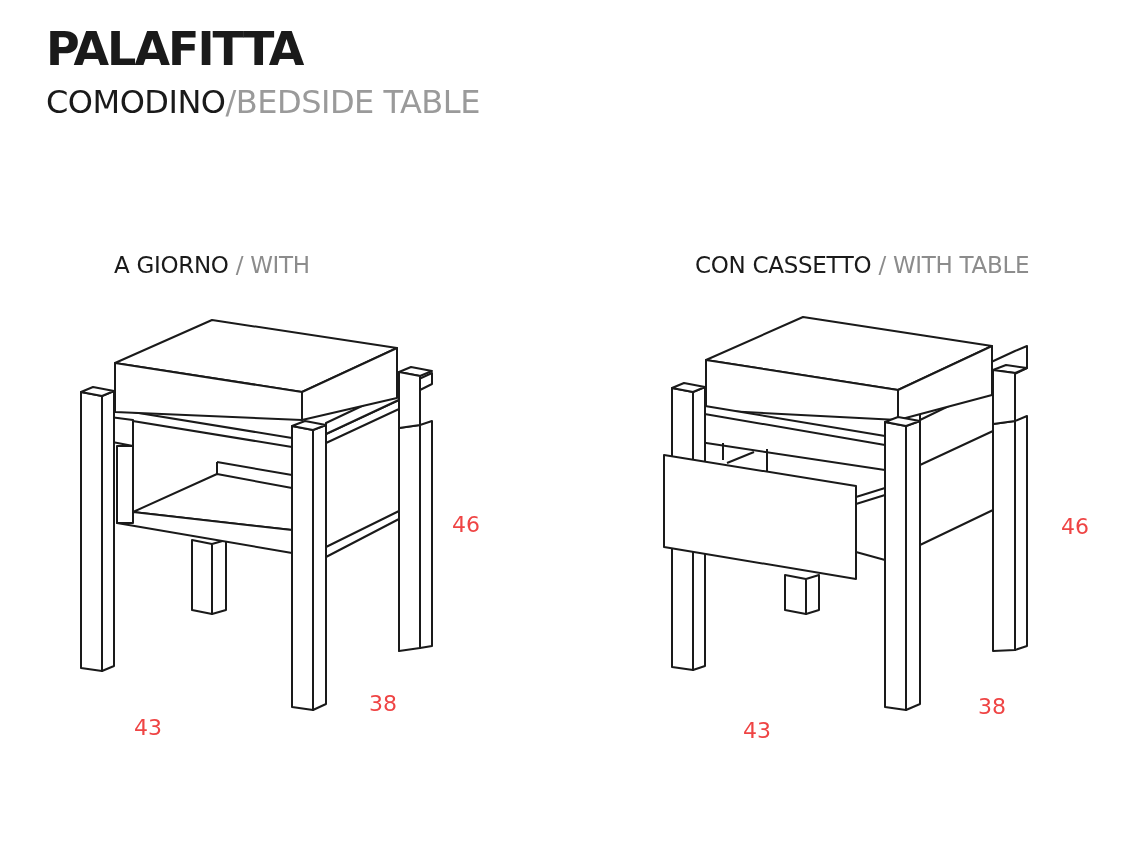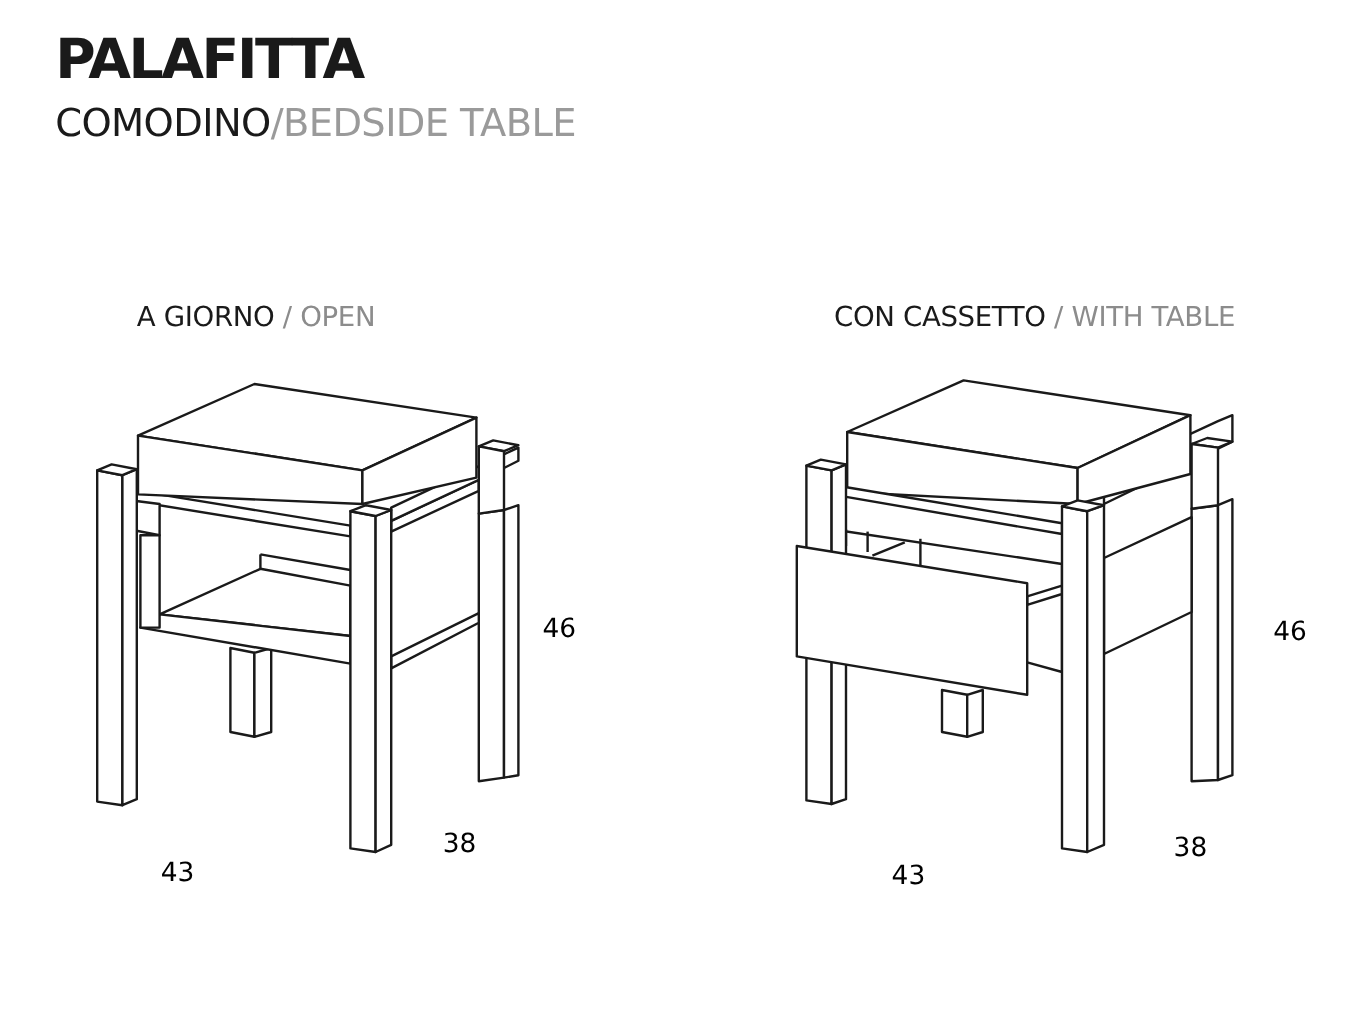--- a/index.html
+++ b/index.html
@@ -7,36 +7,36 @@
          font-family:"DejaVu Sans", sans-serif; color:#1a1a1a; }
   .title { position:absolute; left:46px; top:26px; font-size:46px; font-weight:bold;
            letter-spacing:-2px; line-height:1; color:#1a1a1a; }
   .subtitle { position:absolute; left:46px; top:86px; font-size:32px; line-height:1;
               letter-spacing:-0.5px; white-space:nowrap; }
   .subtitle .dark { color:#1a1a1a; }
   .subtitle .grey { color:#9a9a9a; }
   .variant-label { position:absolute; font-size:23px; line-height:1; white-space:nowrap; letter-spacing:-0.3px; }
   .variant-label .dark { color:#1a1a1a;margin-left:32px; }
   .variant-label .grey { color:#8c8c8c; }
-  .dim { position:absolute; font-size:22px; line-height:1; color:#000000; }
+  .dim { position:absolute; font-size:22px; line-height:1; color:#ef4444; }
   svg.drawing { position:absolute; left:0; top:0; }
   svg.drawing polygon, svg.drawing polyline, svg.drawing line {
     fill:#fff; stroke:#1a1a1a; stroke-width:2; stroke-linejoin:round; }
   svg.drawing line { fill:none; }
 </style>
 </head>
 <body>
 
 <div class="title">PALAFITTA</div>
 <div class="subtitle">
   <span class="dark">COMODINO</span><span class="grey">/</span><span class="grey">BEDSIDE TABLE</span>
 </div>
 
 <div class="variant-label" style="left:82px; top:254px;">
-  <span class="dark">A GIORNO</span><span class="grey"> / </span><span class="grey">OPEN</span>
+  <span class="dark">A GIORNO</span><span class="grey"> / </span><span class="grey">WITH</span>
 </div>
 
 <div class="variant-label" style="left:663px; top:254px;">
   <span class="dark">CON CASSETTO</span><span class="grey"> / </span><span class="grey">WITH TABLE</span>
 </div>
 
 <svg class="drawing" width="1124" height="843" viewBox="0 0 1124 843">
 
   <g>
 

